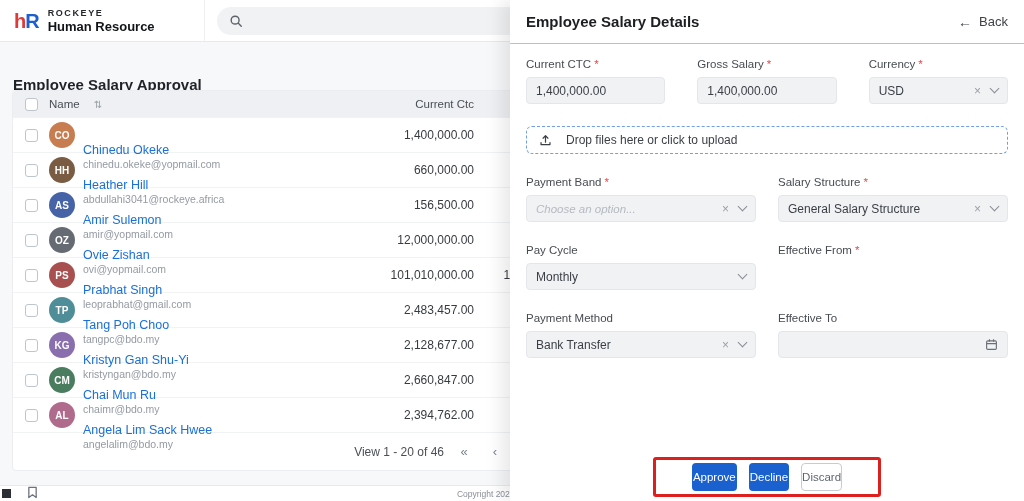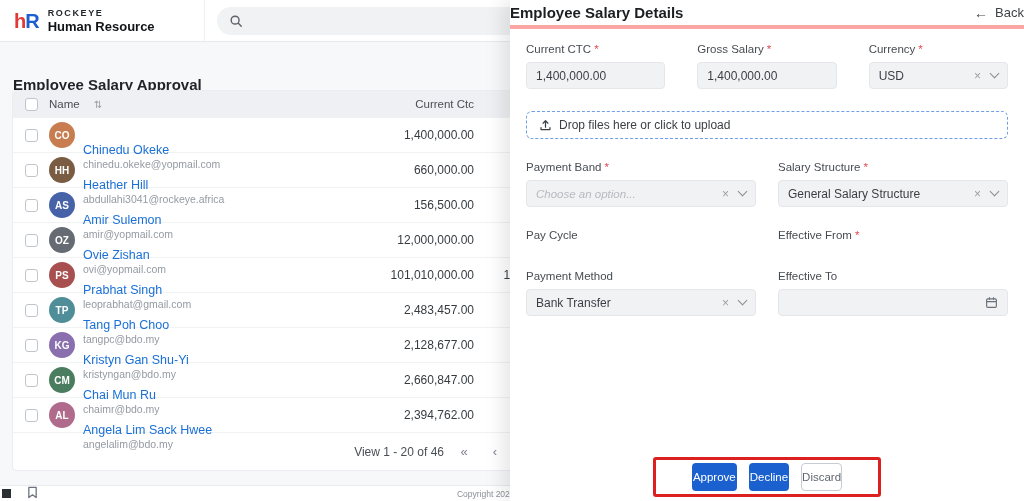--- a/index.html
+++ b/index.html
@@ -42,39 +42,39 @@
   .pbtn.active { background:#1a61cf; color:#fff; font-size:11.5px; }
 
   
   .footerbar { position:absolute; left:0; right:0; bottom:0; height:16px; background:#fff; border-top:1px solid #e8eaee; z-index:3; }
   .copy { position:absolute; left:512px; top:3px; transform:translateX(-50%); font-size:8.5px; color:#8a8f98; white-space:nowrap; }
   .corner-sq { position:absolute; left:2px; bottom:3px; width:9px; height:9px; background:#2b2f33; z-index:4; }
   .bookmark { position:absolute; left:27px; bottom:2px; z-index:4; cursor:pointer; }
 
   
   .drawer { position:absolute; top:0; left:510px; width:514px; height:501px; background:#fff; box-shadow:-7px 0 18px rgba(0,0,0,.10); z-index:5; display:flex; flex-direction:column; }
-  .drawer-header { height:29px; flex:none; display:flex; align-items:center; justify-content:space-between; padding:0 0; border-bottom:4px solid #fca5a5; }
+  .drawer-header { height:44px; flex:none; display:flex; align-items:center; justify-content:space-between; padding:0 16px; border-bottom:1px solid #fca5a5; }
   .drawer-title { font-size:15px; font-weight:bold; color:#1c1e21; }
   .back-btn { display:flex; align-items:center; gap:7px; font-size:13px; color:#3f4348; cursor:pointer; }
   .back-arrow { font-size:14px; color:#3f4348; }
   .drawer-body { flex:1; padding:14px 16px 0 16px; }
   .grid3 { display:grid; grid-template-columns:1fr 1fr 1fr; gap:32px; }
   .grid2 { display:grid; grid-template-columns:1fr 1fr; gap:22px; }
   .sect { margin-top:22px; }
   .flabel { font-size:11.5px; color:#474c52; margin-bottom:7px; }
   .req { color:#e5484d; margin-left:3px; }
   .input { height:27px; background:#f1f2f4; border:1px solid #e4e6ea; border-radius:4px; display:flex; align-items:center; padding:0 9px; font-size:12px; color:#3a3f45; cursor:pointer; }
   .placeholder { color:#b6bac0; font-style:italic; font-size:11.5px; }
   .xclr { margin-left:auto; color:#9aa0a6; font-size:12px; cursor:pointer; line-height:1; }
   .chev { width:7px; height:7px; border-right:1.5px solid #878d95; border-bottom:1.5px solid #878d95; transform:rotate(45deg); margin-left:10px; margin-top:-4px; flex:none; }
   .chev.solo { margin-left:auto; }
   .cal { margin-left:auto; flex:none; }
   .proof-label-row { display:flex; align-items:center; justify-content:space-between; }
   .info-circle { width:15px; height:15px; border:1.2px solid #9aa0a6; border-radius:50%; color:#9aa0a6; font-size:9.5px; display:flex; align-items:center; justify-content:center; cursor:pointer; }
-  .dropzone { margin-top:8px; height:28px; border:1.5px dashed #6f9fe8; border-radius:6px; display:flex; align-items:center; gap:7px; padding:0 12px; font-size:12px; color:#3a3f45; cursor:pointer; background:#fff; }
+  .dropzone { margin-top:8px; height:28px; border:1.5px dashed #6f9fe8; border-radius:6px; display:flex; align-items:center; gap:14px; padding:0 12px; font-size:12px; color:#3a3f45; cursor:pointer; background:#fff; }
   .drawer-footer { flex:none; height:48px; display:flex; align-items:center; justify-content:center; gap:12px; position:relative; }
   .btn { height:28px; padding:0 0; border-radius:4px; font-size:11.5px; display:flex; align-items:center; justify-content:center; cursor:pointer; border:1px solid transparent; font-family:"Liberation Sans", sans-serif; }
   .btn.primary { background:#1a61cf; color:#fff; }
   .btn.ghost { background:#fff; border:1px solid #c7ccd4; color:#5f6670; }
   .annotation-box { position:absolute; left:50%; top:50%; transform:translate(-50%,-50%); width:228px; height:40px; border:3px solid #dc1f1f; border-radius:3px; pointer-events:none; z-index:10; }
 </style>
 </head>
 <body>
 
 <div id="stage">
@@ -323,20 +323,24 @@
             <span>General Salary Structure</span>
             <span class="xclr">×</span>
             <span class="chev"></span>
           </div>
         </div>
       </div>
 
       <div class="grid2 sect">
         <div class="field">
           <div class="flabel">Pay Cycle</div>
+          <div class="input">
+            <span>Monthly</span>
+            <span class="chev solo"></span>
+          </div>
         </div>
         <div class="field">
           <div class="flabel"><span>Effective From</span><span class="req">*</span></div>
         </div>
       </div>
 
       <div class="grid2 sect">
         <div class="field">
           <div class="flabel">Payment Method</div>
           <div class="input">

